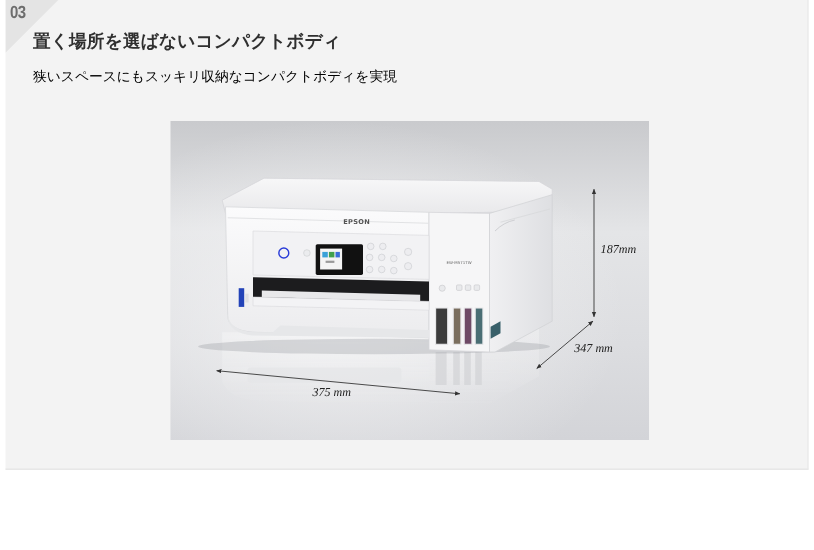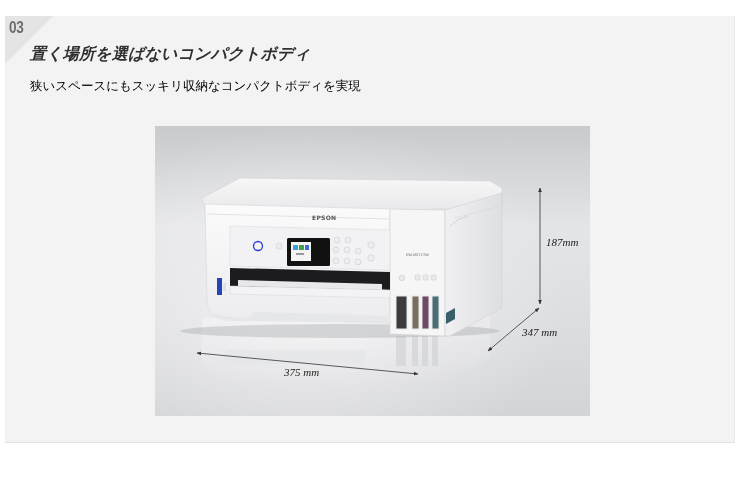--- a/index.html
+++ b/index.html
@@ -1,21 +1,21 @@
 <!DOCTYPE html>
 <html><head>
 <meta charset="utf-8">
 <style>
   * { box-sizing: border-box; margin: 0; padding: 0; }
   html, body { width: 740px; height: 500px; background: #ffffff; overflow: hidden; }
   body { font-family: "DejaVu Sans", "Liberation Sans", sans-serif; position: relative; }
 
   .feature-panel {
     position: absolute;
-    left: 5px; top: 16px;
+    left: 5px; top: 0;
     width: 730px; height: 427px;
     background: #f3f3f3;
     border-bottom: 1px solid #e2e2e2;
     border-right: 1px solid #e8e8e8;
     overflow: hidden;
   }
   .corner-badge {
     position: absolute; left: 0; top: 0;
     width: 0; height: 0;
     border-top: 48px solid #e4e4e4;
@@ -29,21 +29,20 @@
     letter-spacing: -0.5px;
     transform: scaleX(0.85);
     transform-origin: left top;
   }
   .feature-title {
     position: absolute; left: 25px; top: 28px;
     font-size: 16px; font-weight: bold;
     color: #2f2f2f;
     letter-spacing: 0.2px;
     white-space: nowrap;
-    font-style: italic;
   }
   .feature-subtitle {
     position: absolute; left: 25px; top: 62px;
     font-size: 12.5px;
     color: #000000;
     white-space: nowrap;
   }
   .product-figure {
     position: absolute;
     left: 145px; top: 102px;

